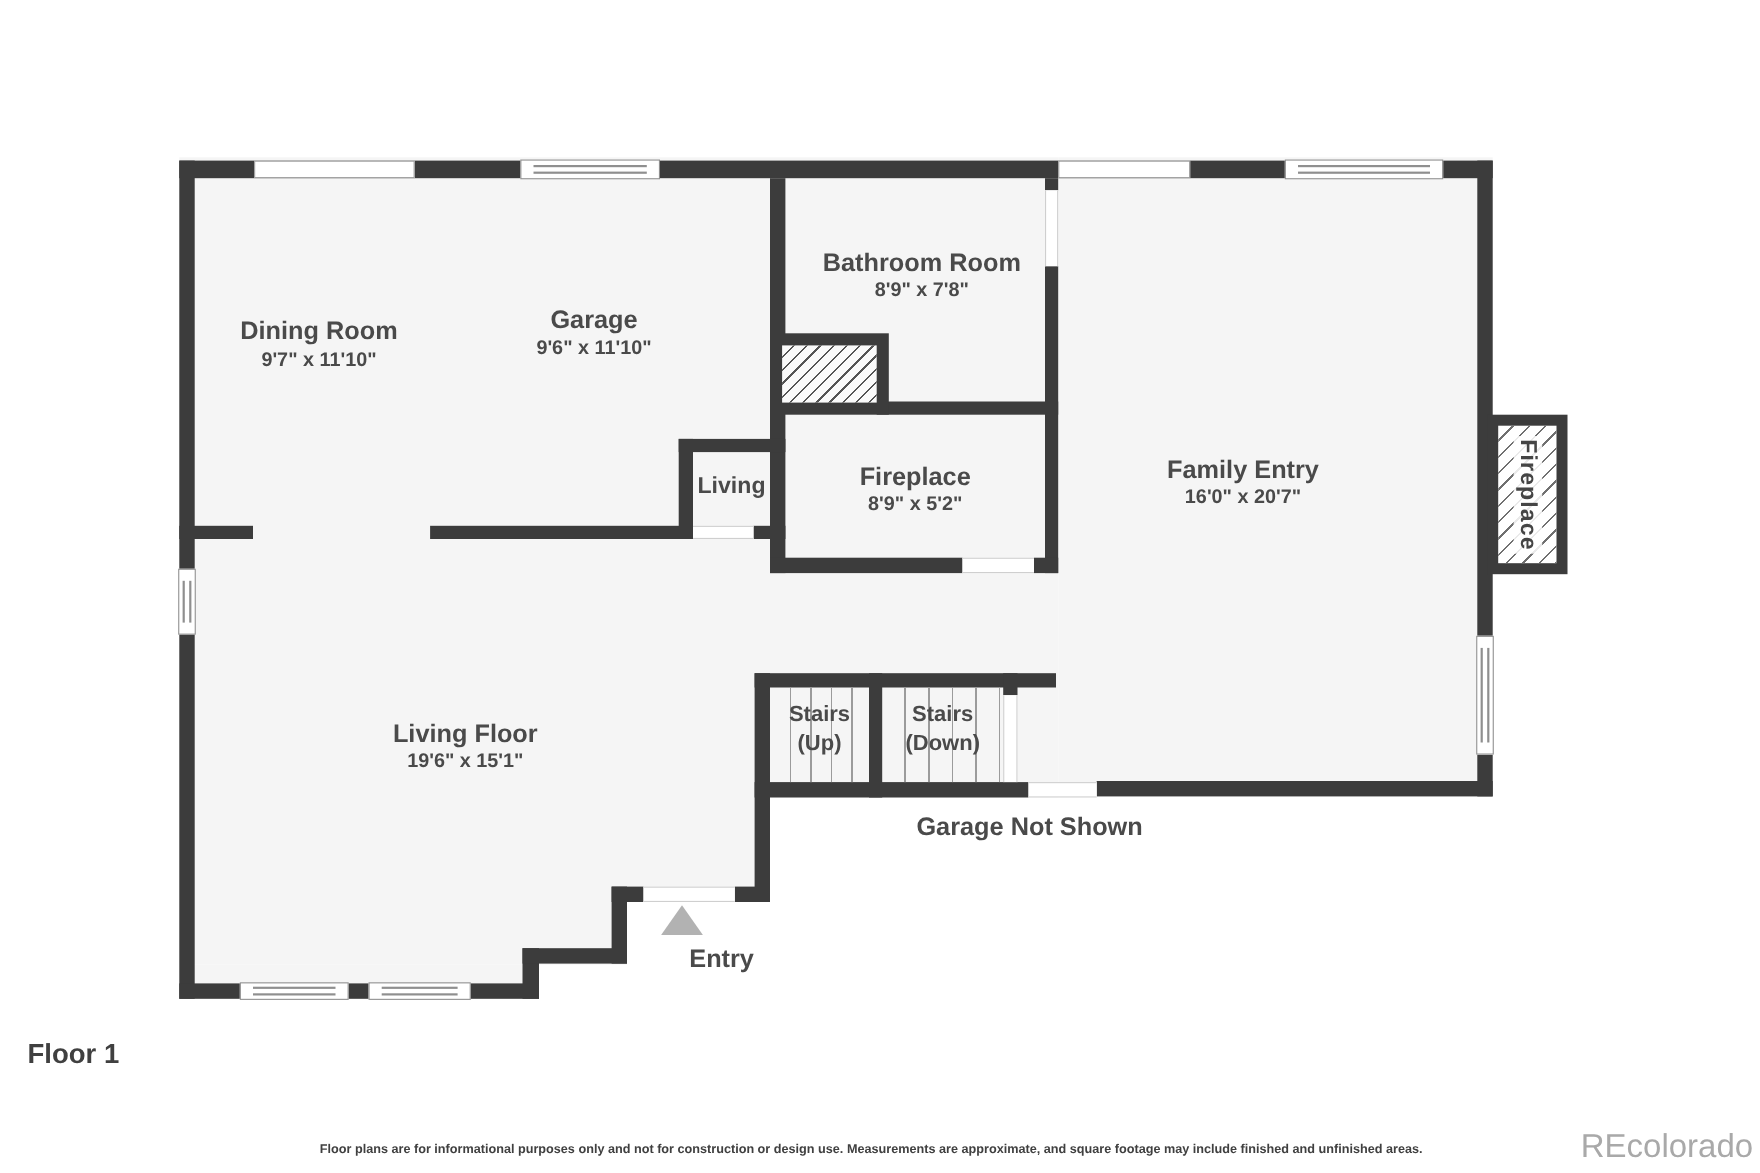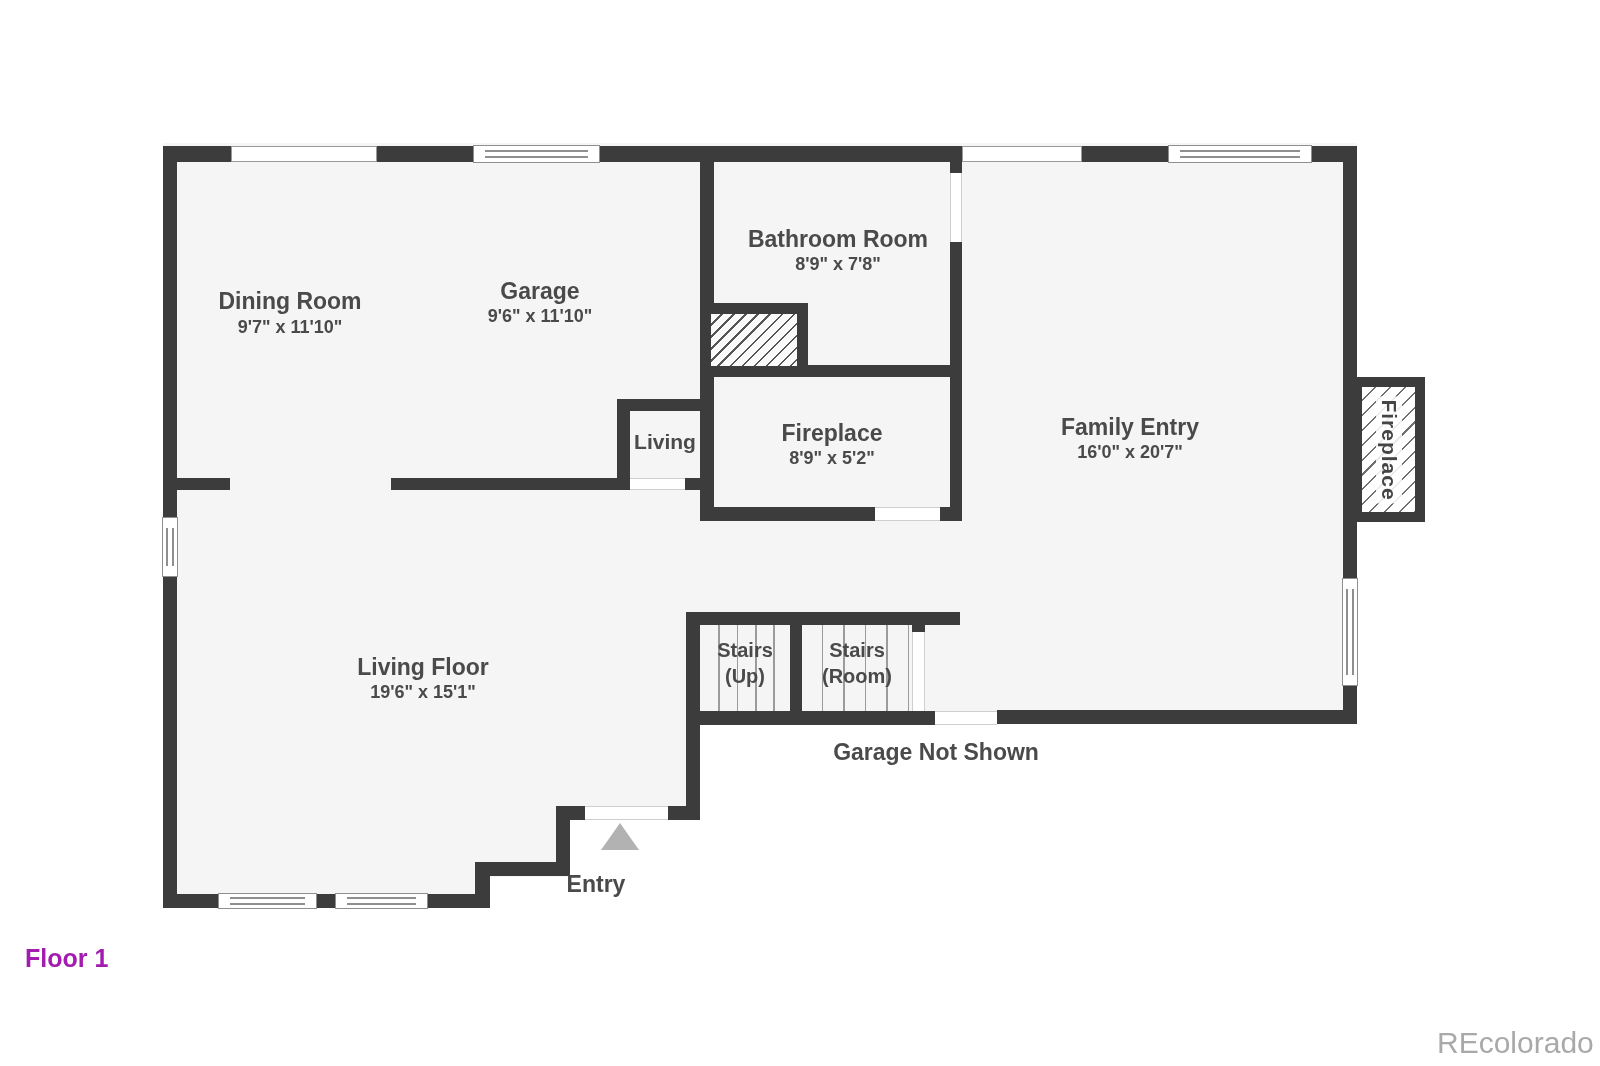--- a/index.html
+++ b/index.html
@@ -25,21 +25,21 @@
   .lbl{position:absolute;transform:translate(-50%,-50%);color:#4a4a4a;font-weight:bold;
        white-space:nowrap;text-align:center;}
   .name{font-size:23px;}
   .dims{font-size:18px;}
   .small{font-size:20px;}
   .tri{position:absolute;width:0;height:0;border-left:19px solid transparent;
        border-right:19px solid transparent;border-bottom:27px solid #b2b2b2;}
   .fp-txt{position:absolute;transform:translate(-50%,-50%);writing-mode:vertical-rl;
        color:#454545;font-weight:bold;font-size:21px;background:rgba(255,255,255,.85);
        padding:3px 1px;letter-spacing:1px;}
-  .floor-title{position:absolute;color:#a21caf;font-weight:bold;font-size:25px;}
+  .floor-title{position:absolute;color:#404040;font-weight:bold;font-size:25px;}
   .disclaimer{position:absolute;transform:translate(-50%,-50%);color:#404040;font-weight:bold;
        font-size:11.5px;white-space:nowrap;}
   .watermark{position:absolute;color:#a9a9a9;font-size:30px;line-height:1;}
 </style>
 </head>
 <body>
 
 <div id="plan">
 
   <div class="f" style="left:163px;top:143px;width:537px;height:677px;"></div>
@@ -135,21 +135,22 @@
 
   <div class="lbl name" style="left:423px;top:667px;">Living Floor</div>
   <div class="lbl dims" style="left:423px;top:692px;">19'6" x 15'1"</div>
 
   <div class="lbl" style="left:665px;top:442px;font-size:21px;">Living</div>
 
   <div class="lbl small" style="left:745px;top:650px;">Stairs</div>
   <div class="lbl small" style="left:745px;top:676px;">(Up)</div>
 
   <div class="lbl small" style="left:857px;top:650px;">Stairs</div>
-  <div class="lbl small" style="left:857px;top:676px;">(Room)</div>
+  <div class="lbl small" style="left:857px;top:676px;">(Down)</div>
 
   <div class="lbl name" style="left:936px;top:752px;">Garage Not Shown</div>
-  <div class="lbl name" style="left:596px;top:872px;margin-top:12px;">Entry</div>
+  <div class="lbl name" style="left:656px;top:872px;">Entry</div>
 
   <div class="floor-title" style="left:25px;top:944px;">Floor 1</div>
+  <div class="disclaimer" style="left:792px;top:1045px;">Floor plans are for informational purposes only and not for construction or design use. Measurements are approximate, and square footage may include finished and unfinished areas.</div>
   <div class="watermark" style="left:1437px;top:1028px;">REcolorado</div>
 
 </div>
 
 </body></html>

